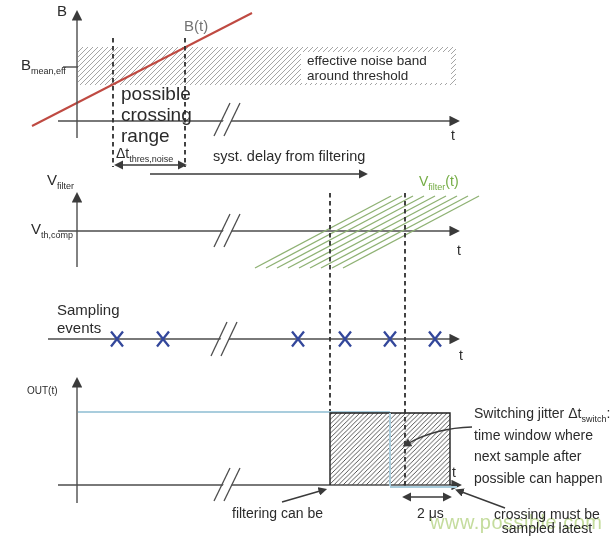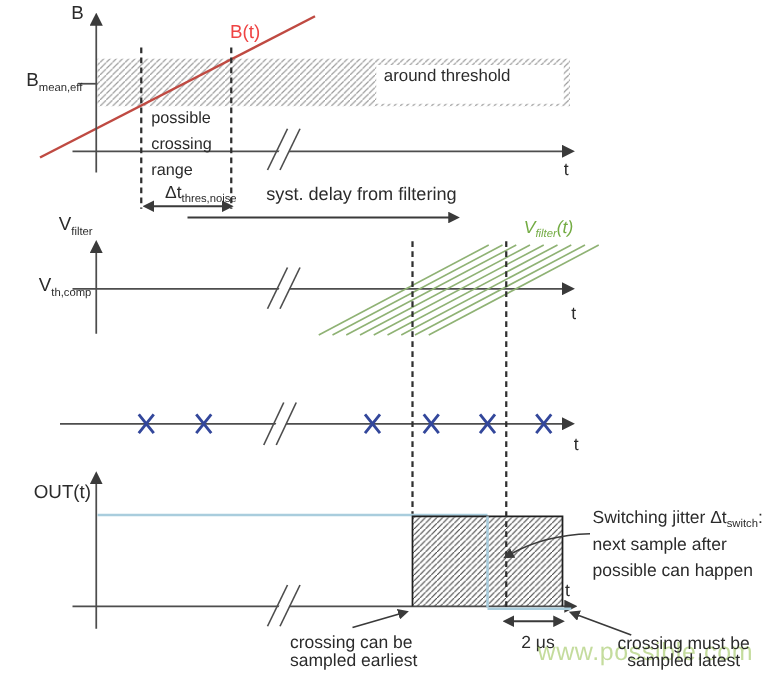--- a/index.html
+++ b/index.html
@@ -1,20 +1,20 @@
 <!DOCTYPE html>
 <html><head>
 <meta charset="utf-8">
 <style>
   html,body{margin:0;padding:0;background:#fff;}
   .stage{position:relative;width:615px;height:541px;background:#fff;overflow:hidden;}
   svg{position:absolute;left:0;top:0;}
   .lbl{position:absolute;font-family:"Liberation Sans",sans-serif;color:#2b2b2b;white-space:nowrap;line-height:1;}
   .lbl sub{font-size:9px;line-height:0;}
-  .red{color:#ef4444;}
+  .red{color:#737373;}
   .green{color:#74ac44;}
   .wm{color:rgba(168,203,110,0.68);font-size:20px;letter-spacing:0.5px;}
 </style>
 </head>
 <body>
 
 <div class="stage">
 <svg width="615" height="541" viewBox="0 0 615 541">
   <defs>
     <pattern id="hl" width="5" height="5" patternUnits="userSpaceOnUse">
@@ -90,48 +90,53 @@
   <line x1="410" y1="497" x2="444" y2="497" stroke="#3a3a3a" stroke-width="1.5" marker-start="url(#ahs)" marker-end="url(#ahs)"></line>
   <line x1="282" y1="502" x2="320" y2="491" stroke="#3a3a3a" stroke-width="1.4" marker-end="url(#ahs)"></line>
   <line x1="505" y1="508" x2="462" y2="492" stroke="#3a3a3a" stroke-width="1.4" marker-end="url(#ahs)"></line>
   <path d="M472,427 Q436,428 409,443" fill="none" stroke="#3a3a3a" stroke-width="1.4" marker-end="url(#ahs)"></path>
 </svg>
 
   <div class="lbl" style="left:57px;top:3px;font-size:15px;">B</div>
   <div class="lbl" style="left:21px;top:57px;font-size:15px;text-align:center;"><span>B</span><sub>mean,eff</sub></div>
   <div class="lbl red" style="left:184px;top:18px;font-size:15px;">B(t)</div>
   <div class="lbl" style="left:307px;top:53px;font-size:13.5px;line-height:15px;">
+    <div>effective noise band</div>
     <div>around threshold</div>
   </div>
-  <div class="lbl" style="left:121px;top:83px;font-size:13px;line-height:21px;">
+  <div class="lbl" style="left:121px;top:83px;font-size:19px;line-height:21px;">
     <div>possible</div>
     <div>crossing</div>
     <div>range</div>
   </div>
-  <div class="lbl" style="left:132px;top:146px;font-size:14px;"><span>Δt</span><sub>thres,noise</sub></div>
+  <div class="lbl" style="left:116px;top:146px;font-size:14px;"><span>Δt</span><sub>thres,noise</sub></div>
   <div class="lbl" style="left:213px;top:149px;font-size:14.5px;">syst. delay from filtering</div>
   <div class="lbl" style="left:451px;top:128px;font-size:14px;">t</div>
 
   <div class="lbl" style="left:47px;top:172px;font-size:15px;"><span>V</span><sub>filter</sub></div>
   <div class="lbl" style="left:31px;top:221px;font-size:15px;"><span>V</span><sub>th,comp</sub></div>
-  <div class="lbl green" style="left:419px;top:174px;font-size:14px;font-style:italic;"><span>V</span><sub>filter</sub><span>(t)</span></div>
+  <div class="lbl green" style="left:419px;top:174px;font-size:14px;"><span>V</span><sub>filter</sub><span>(t)</span></div>
   <div class="lbl" style="left:457px;top:243px;font-size:14px;">t</div>
 
+  <div class="lbl" style="left:57px;top:301px;font-size:15px;line-height:18px;">
+    <div>Sampling</div>
+    <div>events</div>
+  </div>
   <div class="lbl" style="left:459px;top:348px;font-size:14px;">t</div>
 
-  <div class="lbl" style="left:27px;top:386px;font-size:15px;">OUT(t)</div>
+  <div class="lbl" style="left:27px;top:386px;font-size:10px;">OUT(t)</div>
   <div class="lbl" style="left:452px;top:465px;font-size:14px;">t</div>
   <div class="lbl" style="left:474px;top:403px;font-size:14px;line-height:21.5px;">
     <div><span>Switching jitter Δt</span><sub>switch</sub><span>:</span></div>
+    <div>time window where</div>
     <div>next sample after</div>
     <div>possible can happen</div>
   </div>
   <div class="lbl" style="left:232px;top:506px;font-size:14px;line-height:15px;">
-    <div>crossing can be</div>
-    <div>sampled earliest</div>
+    <div>filtering can be</div>
   </div>
   <div class="lbl" style="left:417px;top:506px;font-size:14px;">2 μs</div>
   <div class="lbl wm" style="left:430px;top:512px;">www.possible.com</div>
   <div class="lbl" style="left:458px;top:507px;font-size:14px;line-height:14px;text-align:center;margin-left:36px;">
     <div>crossing must be</div>
     <div>sampled latest</div>
   </div>
 </div>
 
 </body></html>

